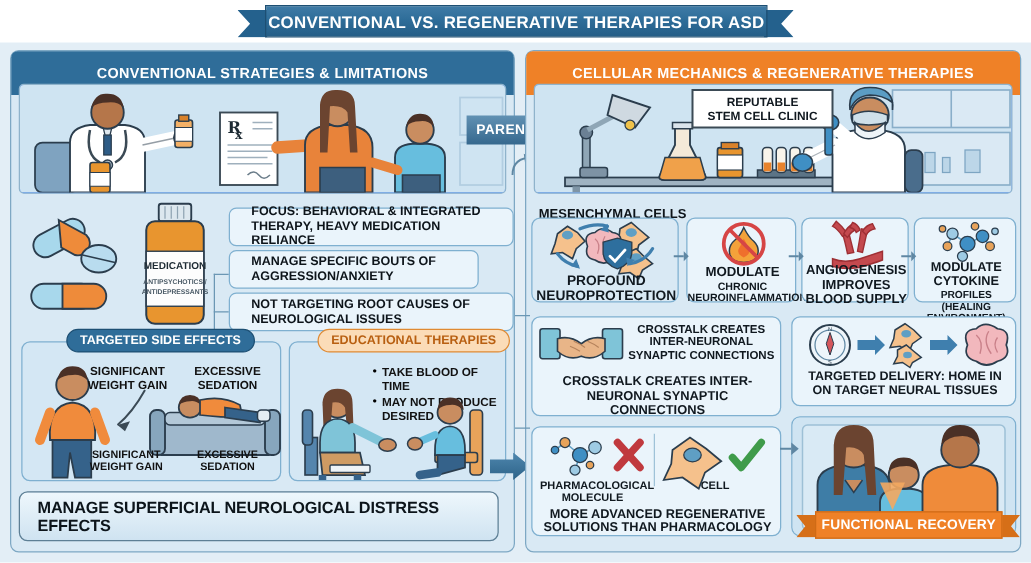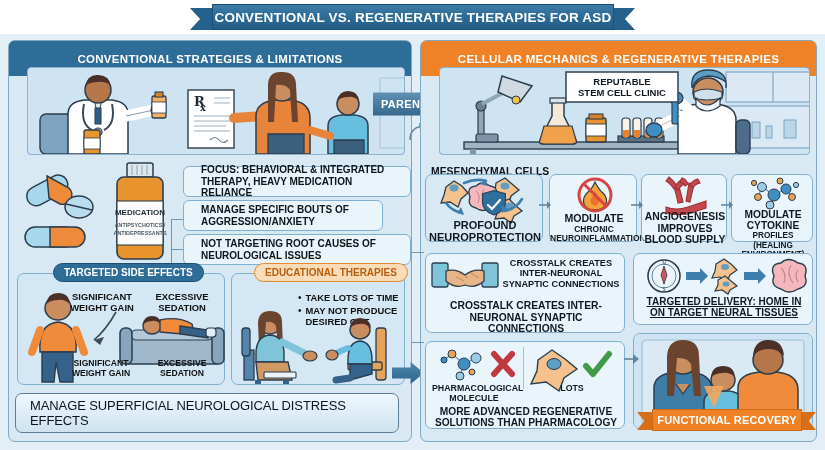--- a/index.html
+++ b/index.html
@@ -54,21 +54,21 @@
   }
   .panel-head.blue   { background: #2f6d99; }
   .panel-head.orange { background: #ef8127; }
   .panel-head-title {
     color: #fff; font-size: 11.5px; font-weight: bold; letter-spacing: .3px;
     white-space: nowrap;
   }
 
   
   .hero {
-    position: absolute; left: 18px; top: 26px; right: 6px; height: 88px;
+    position: absolute; left: 6px; top: 26px; right: 6px; height: 88px;
     background: #3b82f6; border: 1.5px solid #8fb3cb; border-radius: 4px;
     overflow: hidden;
   }
 
   
   .card {
     position: absolute;
     background: #eaf4fb;
     border: 1.4px solid #7fb0d0;
     border-radius: 7px;
@@ -104,21 +104,21 @@
     border: 1.5px solid #7fb0d0; border-radius: 7px;
   }
 
   
   .bigbar {
     position: absolute;
     background: linear-gradient(180deg,#eef7fc 0%, #cfe3f1 100%);
     border: 1.8px solid #5d7f95; border-radius: 7px;
     display: flex; align-items: center; padding-left: 14px;
   }
-  .bigbar span { font-size: 13px; font-weight: normal; color: #0c141a; letter-spacing: -.1px; }
+  .bigbar span { font-size: 13px; font-weight: bold; color: #0c141a; letter-spacing: -.1px; }
 
   
   .arrow-right {
     position: absolute;
     background: linear-gradient(180deg,#4f87ae 0%, #2d6389 100%);
     clip-path: polygon(0 25%, 58% 25%, 58% 0, 100% 50%, 58% 100%, 58% 75%, 0 75%);
   }
   .parents-arrow {
     position: absolute; left: 373px; top: 86px; width: 96px; height: 36px;
     background: linear-gradient(180deg,#6d9cbd 0%, #2a5d84 100%);
@@ -311,21 +311,21 @@
       </div>
     </div>
     <div class="pill blue" style="left:44px; top:222px;">
       <span>TARGETED SIDE EFFECTS</span>
     </div>
 
     <div class="subpanel" style="left:222px; top:232px; width:174px; height:112px;">
       <div style="position:absolute;left:66px;top:18px;width:106px;">
         <div style="display:flex;gap:4px;">
           <span style="font-size:10px;line-height:11px;">•</span>
-          <span style="font-size:9.4px;font-weight:bold;color:#111;line-height:11px;">TAKE LOTS OF TIME</span>
+          <span style="font-size:9.4px;font-weight:bold;color:#111;line-height:11px;">TAKE BLOOD OF TIME</span>
         </div>
         <div style="display:flex;gap:4px;margin-top:2px;">
           <span style="font-size:10px;line-height:11px;">•</span>
           <span style="font-size:9.4px;font-weight:bold;color:#111;line-height:11px;">MAY NOT PRODUCE DESIRED OUT</span>
         </div>
       </div>
       <svg class="art" style="left:4px; top:36px;" width="166" height="74" viewBox="0 0 166 74">
 
         <rect x="8" y="40" width="10" height="30" fill="#5585ad" stroke="#2b3d4d" stroke-width="1.3"></rect>
         <rect x="6" y="18" width="8" height="28" rx="3" fill="#5585ad" stroke="#2b3d4d" stroke-width="1.3"></rect>
@@ -607,21 +607,21 @@
         <g>
           <path d="M128 18 q-5 -12 7 -13 q7 -7 17 0 q11 1 7 13 q4 10 -7 13 q-9 6 -17 0 q-11 -3 -7 -13Z" fill="#f2b8bd" stroke="#2b3d4d" stroke-width="1.4"></path>
           <g stroke="#c98089" stroke-width="1.1" fill="none">
             <path d="M135 10 q6 5 3 15"></path>
               <path d="M145 7 q-5 8 2 18"></path>
               <path d="M152 12 q-4 5 0 12"></path>
           </g>
         </g>
       </svg>
       <div style="position:absolute;left:4px;top:42px;width:172px;text-align:center;">
-        <span class="card-text" style="font-size:10px;line-height:11.4px;display:block;text-decoration:underline;">TARGETED DELIVERY: HOME IN ON TARGET NEURAL TISSUES</span>
+        <span class="card-text" style="font-size:10px;line-height:11.4px;display:block;">TARGETED DELIVERY: HOME IN ON TARGET NEURAL TISSUES</span>
       </div>
     </div>
 
     <div class="card" style="left:4px; top:300px; width:200px; height:88px;">
       <svg class="art" style="left:10px; top:4px;" width="84" height="36" viewBox="0 0 84 36">
         <g stroke="#5f9fc4" stroke-width="1.3">
           <line x1="16" y1="8" x2="28" y2="18"></line>
             <line x1="28" y1="18" x2="40" y2="12"></line>
           <line x1="28" y1="18" x2="24" y2="30"></line>
             <line x1="16" y1="8" x2="8" y2="14"></line>
@@ -643,21 +643,21 @@
         <path d="M8 14 l14 -10 l13 9 l12 10 l-13 9 l-5 13 l-13 -9 l-15 2 l6 -13 Z" fill="#f5c18c" stroke="#2b3d4d" stroke-width="1.4"></path>
         <ellipse cx="24" cy="18" rx="7" ry="5.5" fill="#5f9fc4" stroke="#2b3d4d" stroke-width="1"></ellipse>
         <g fill="none" stroke="#3f9b4a" stroke-width="6" stroke-linecap="round" stroke-linejoin="round">
           <path d="M56 20 l7 8 l16 -20"></path>
         </g>
       </svg>
       <div style="position:absolute;left:6px;top:42px;width:84px;text-align:center;">
         <span class="card-text" style="font-size:8.8px;line-height:9.8px;display:block;">PHARMACOLOGICAL MOLECULE</span>
       </div>
       <div style="position:absolute;left:104px;top:42px;width:84px;text-align:center;">
-        <span class="card-text" style="font-size:8.8px;line-height:9.8px;display:block;">LOTS</span>
+        <span class="card-text" style="font-size:8.8px;line-height:9.8px;display:block;">CELL</span>
       </div>
       <div style="position:absolute;left:0;top:64px;width:200px;text-align:center;">
         <span class="card-text" style="font-size:10.2px;line-height:11.4px;display:block;">MORE ADVANCED REGENERATIVE SOLUTIONS THAN PHARMACOLOGY</span>
       </div>
     </div>
 
     <div class="line" style="left:102px; top:306px; width:1.2px; height:42px; background:#9fc2d8;"></div>
 
     <div class="card" style="left:212px; top:292px; width:180px; height:96px; background:#cfe4f2; overflow:hidden;">
       <svg width="178" height="94" viewBox="0 0 178 94">

